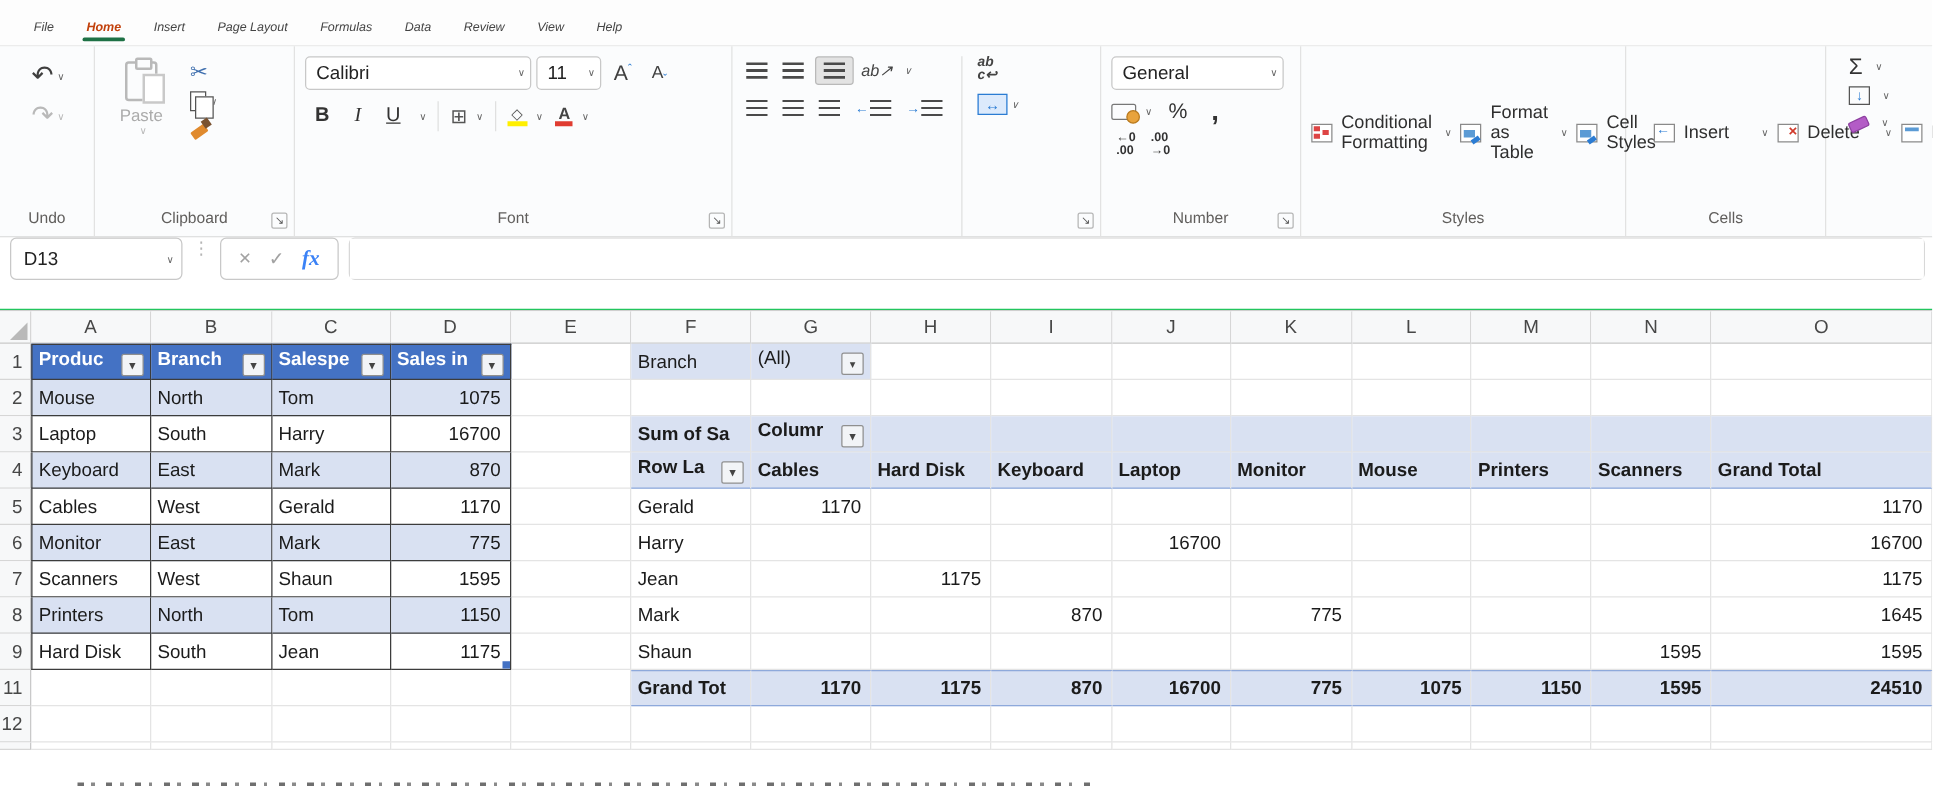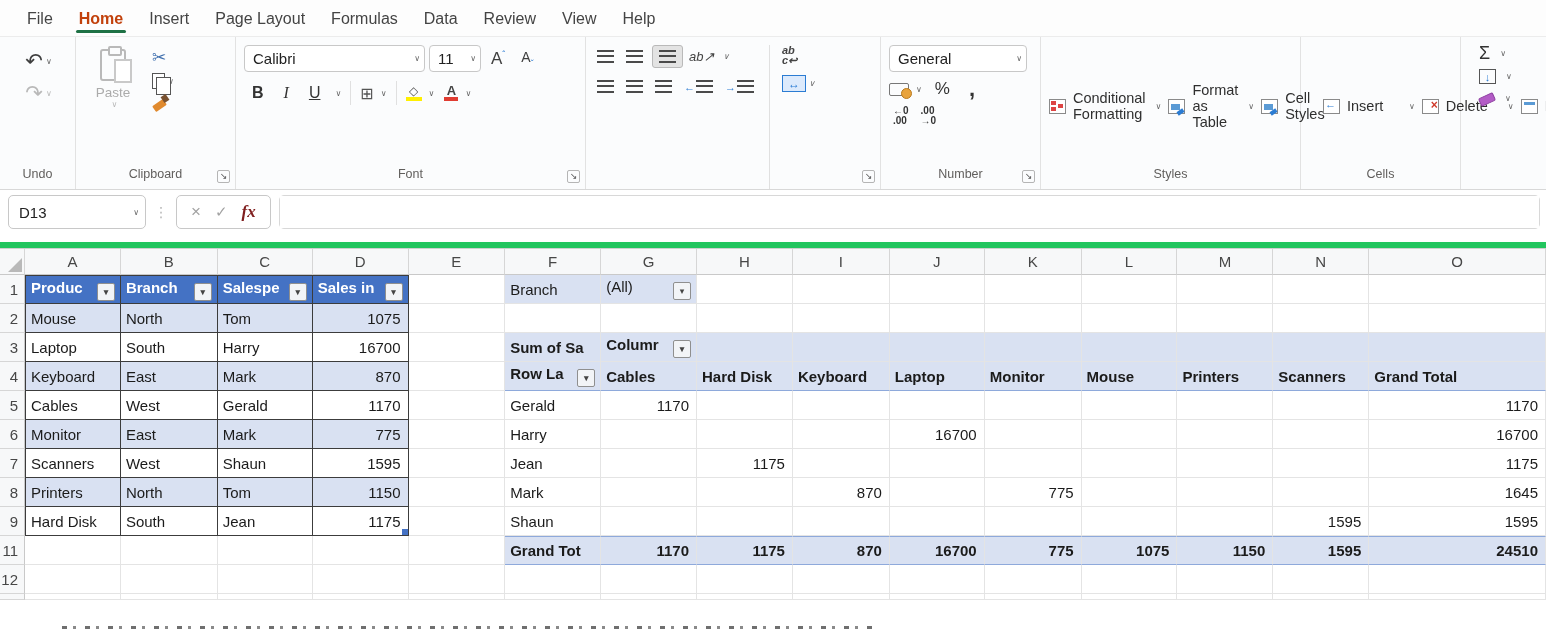--- a/index.html
+++ b/index.html
@@ -2,21 +2,21 @@
 <html><head>
 <meta charset="utf-8">
 <style>
   * { margin:0; padding:0; box-sizing:border-box; }
   html,body { background:#fff; }
   body { font-family:"Liberation Sans", sans-serif; color:#333; }
   .app { position:relative; width:1546px; height:629px; overflow:hidden; background:#fff; }
 
   
   .menubar { height:36px; display:flex; align-items:flex-end; padding-left:14px; background:#fdfdfd; }
-  .tab { font-size:16px; color:#444; padding:7px 13px 8px 13px; position:relative; cursor:default; }
+  .tab { font-size:10px; color:#444; padding:7px 13px 8px 13px; position:relative; cursor:default;font-style:italic; }
   .tab.active { color:#c2410c; font-weight:bold; }
   .tab.active::after { content:""; position:absolute; left:10px; right:10px; bottom:3px; height:3px; border-radius:2px; background:#1e7145; }
 
   
   .ribbon { height:154px; display:flex; background:#fbfcfd; border-top:1px solid #ececec; border-bottom:1px solid #d8d8d8; }
   .group { position:relative; display:flex; flex-direction:column; border-right:1px solid #e2e2e2; }
   .gbody { flex:1; display:flex; padding:8px 6px 0 8px; }
   .glabel { height:24px; text-align:center; font-size:12.5px; color:#605e5c; line-height:18px; }
   .launcher { position:absolute; right:5px; bottom:6px; width:13px; height:13px; font-size:9px; line-height:11px; text-align:center; color:#555; border:1px solid #b5b5b5; border-radius:2px; cursor:default; }
   .chev { font-size:8px; color:#666; margin-left:3px; }
@@ -99,28 +99,28 @@
   .gicon.fmt2::before { content:""; position:absolute; left:2px; top:2px; right:2px; height:3px; background:#5b9bd5; }
 
   
   .g-editing { flex:1; border-right:none; overflow:hidden; }
   .g-editing .gbody { flex-direction:column; gap:8px; padding-left:18px; }
   .sigma { font-size:18px; color:#333; line-height:16px; }
   .filldn { display:inline-flex; width:17px; height:15px; border:1.5px solid #555; align-items:center; justify-content:center; color:#2b7cd3; font-size:11px; font-weight:bold; }
   .eraser { display:inline-block; width:16px; height:9px; background:#b35cc6; border:1px solid #8d3fa0; border-radius:2px; transform:rotate(-25deg); margin-top:3px; }
 
   
-  .fbar { height:58px; display:flex; align-items:center; padding:0 6px 8px 8px; background:#fff; border-bottom:6px solid #22c55e; }
+  .fbar { height:58px; display:flex; align-items:flex-start; padding:0 6px 8px 8px; background:#fff; border-bottom:1px solid #22c55e; }
   .namebox { display:flex; align-items:center; width:138px; height:34px; border:1px solid #c8c8c8; border-radius:5px; background:#fff; padding:0 6px 0 10px; }
   .namebox input { width:100%; border:none; outline:none; font-size:15px; color:#222; font-family:"Liberation Sans",sans-serif; }
   .dots { color:#b5b5b5; font-size:14px; padding:0 8px; letter-spacing:0; }
   .fxgroup { display:flex; align-items:center; gap:14px; height:34px; border:1px solid #c8c8c8; border-radius:5px; padding:0 14px; background:#fff; }
   .fxgroup .x { color:#a2a2a2; font-size:17px; }
   .fxgroup .ok { color:#a2a2a2; font-size:15px; }
-  .fxgroup .fx { font-family:"Liberation Serif",serif; font-style:italic; font-size:17px; color:#7f1d1d; font-weight:bold; }
+  .fxgroup .fx { font-family:"Liberation Serif",serif; font-style:italic; font-size:17px; color:#3b82f6; font-weight:bold; }
   .ffield { flex:1; height:34px; border:1px solid #d8d8d8; border-radius:5px; margin-left:8px; background:#fff; }
   .ffield input { width:100%; height:100%; border:none; outline:none; padding:0 8px; font-size:15px; font-family:"Liberation Sans",sans-serif; }
 
   
   .gridwrap { position:relative; height:381px; overflow:hidden; border-top:1px solid #cfcfcf; }
   table.sheet { border-collapse:separate; border-spacing:0; table-layout:fixed; }
   .sheet th, .sheet td { overflow:hidden; white-space:nowrap; font-weight:normal; }
   .sheet thead th { height:26px; background:#f7f8f9; border-right:1px solid #d6d6d6; border-bottom:1px solid #c9c9c9; color:#474747; font-size:15px; text-align:center; }
   .sheet td.rh { height:29px; background:#f7f8f9; border-right:1px solid #c9c9c9; border-bottom:1px solid #d6d6d6; color:#474747; font-size:15px; text-align:right; padding-right:6px; }
   .sheet td.c { height:29px; border-right:1px solid #e4e4e4; border-bottom:1px solid #e4e4e4; font-size:15px; color:#1b1b1b; padding:0 5px; position:relative; }

